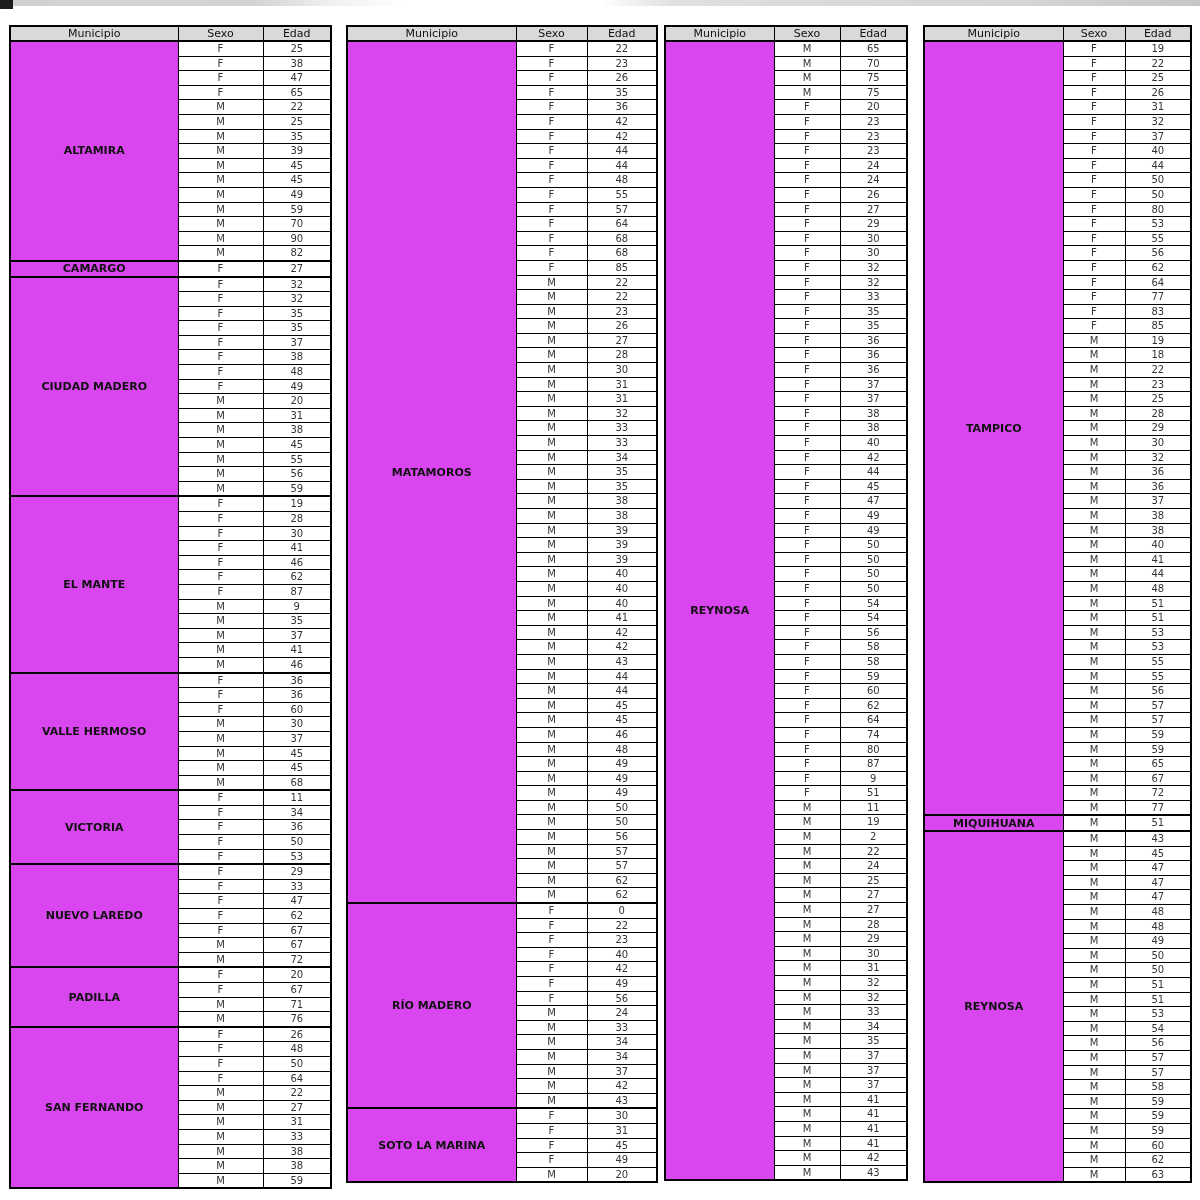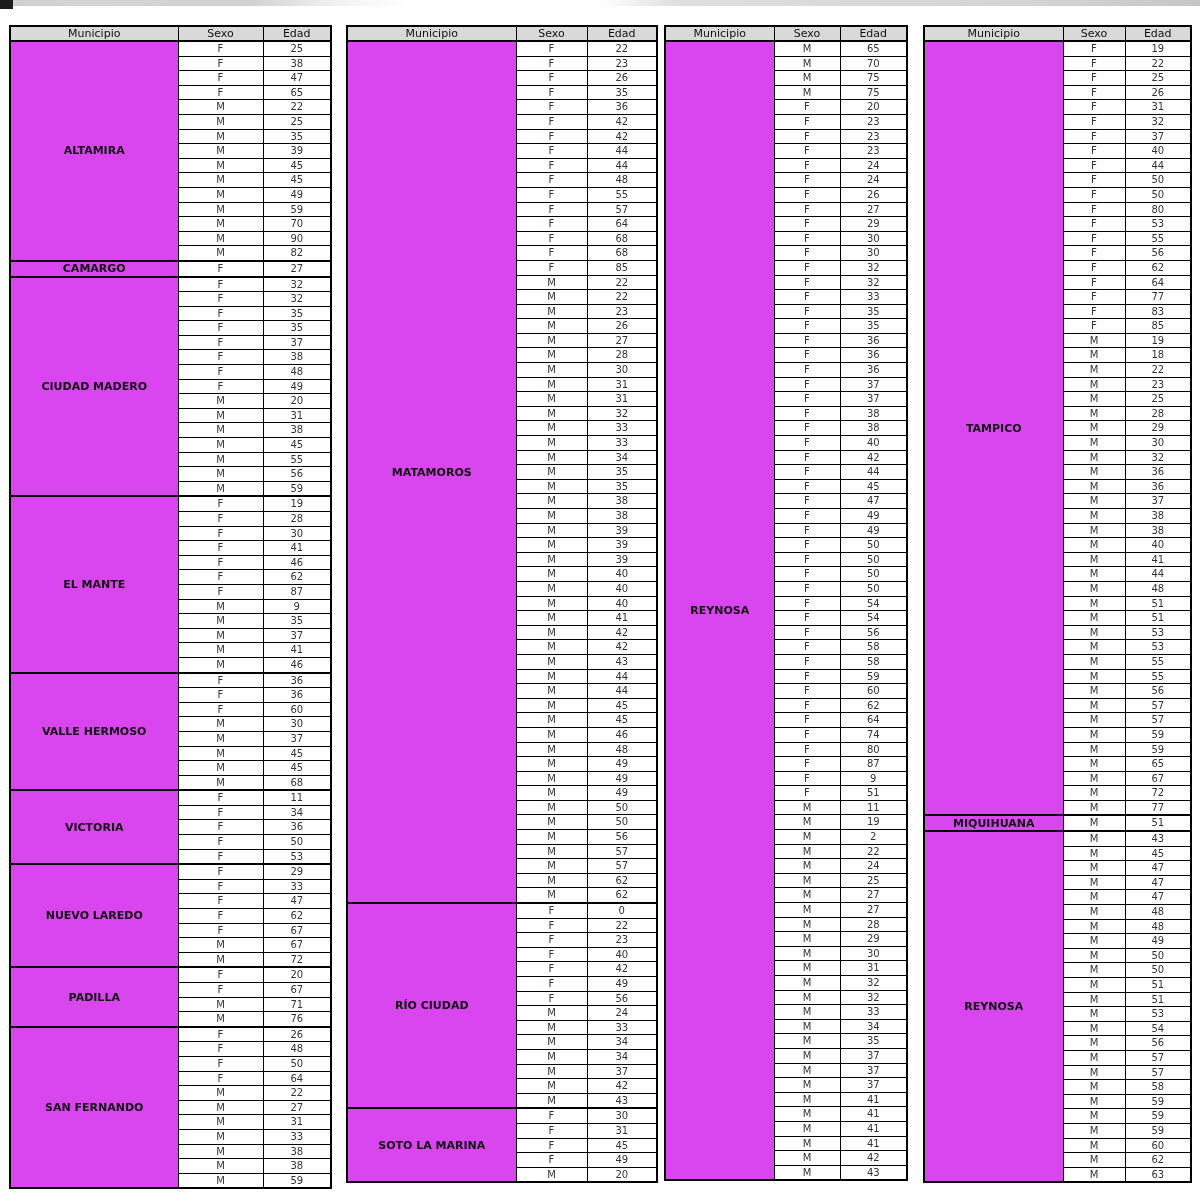--- a/index.html
+++ b/index.html
@@ -676,21 +676,21 @@
           </tr>
           <tr>
             <td>M</td>
             <td>62</td>
           </tr>
           <tr>
             <td>M</td>
             <td>62</td>
           </tr>
           <tr class="grp-start">
-            <td class="muni" rowspan="14">RÍO CIUDAD</td>
+            <td class="muni" rowspan="14">RÍO MADERO</td>
             <td>F</td>
             <td>0</td>
           </tr>
           <tr>
             <td>F</td>
             <td>22</td>
           </tr>
           <tr>
             <td>F</td>
             <td>23</td>

